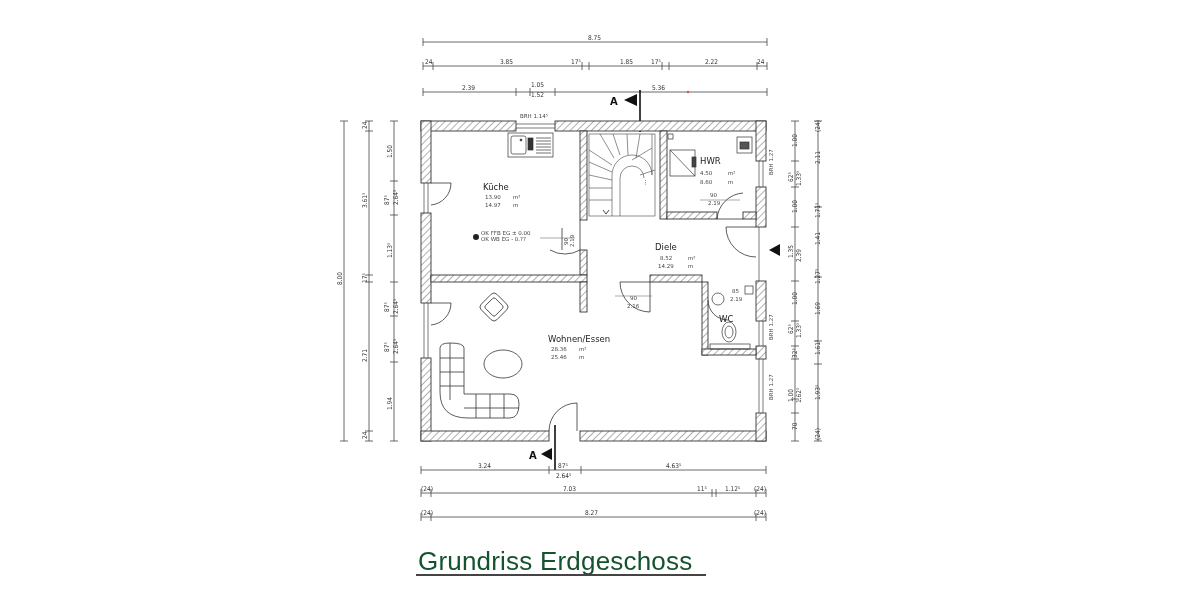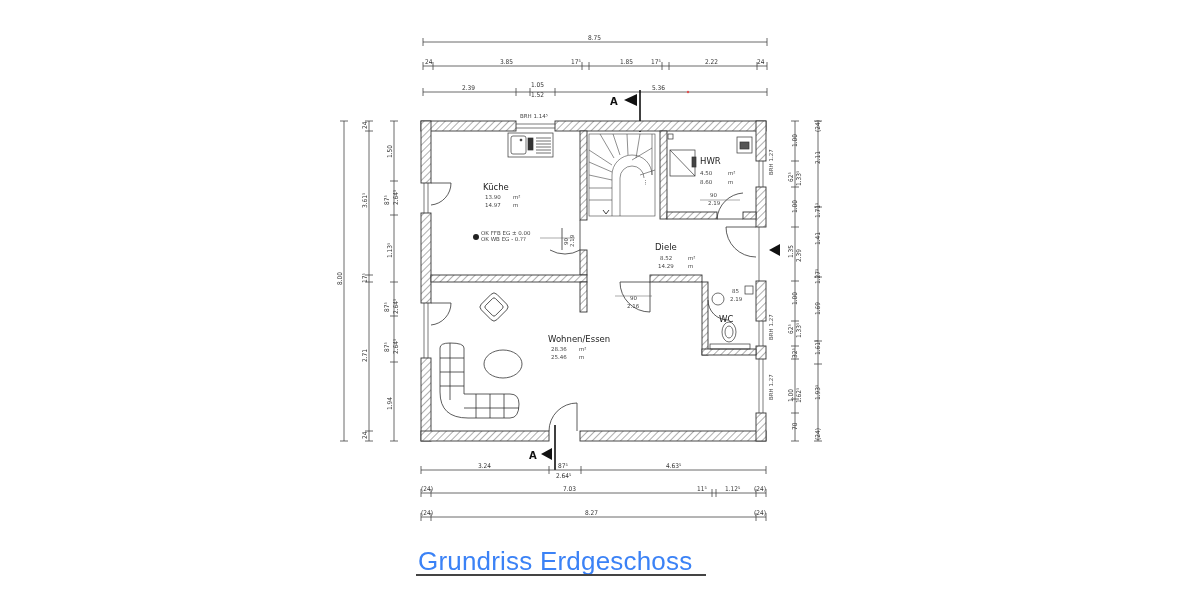--- a/index.html
+++ b/index.html
@@ -1,21 +1,21 @@
 <!DOCTYPE html>
 <html><head>
 <meta charset="utf-8">
 <style>
   html,body{margin:0;padding:0;background:#ffffff;}
   body{width:1200px;height:600px;position:relative;overflow:hidden;font-family:"Liberation Sans",sans-serif;}
   #plan{position:absolute;left:0;top:0;width:1200px;height:600px;}
   .dimtxt{font-family:"DejaVu Sans Condensed","DejaVu Sans",sans-serif;font-size:6.5px;fill:#333;}
   .roomname{font-family:"DejaVu Sans",sans-serif;font-size:8.5px;fill:#222;}
   .roomval{font-family:"DejaVu Sans",sans-serif;font-size:5.5px;fill:#444;}
-  .title{position:absolute;left:418px;top:546px;font-family:"Liberation Sans",sans-serif;font-size:26px;color:#3b82f6;letter-spacing:0.2px;}
+  .title{position:absolute;left:418px;top:546px;font-family:"Liberation Sans",sans-serif;font-size:26px;color:#14532d;letter-spacing:0.2px;}
   .title-underline{position:absolute;left:416px;top:574px;width:290px;height:2px;background:#444;}
 </style>
 </head>
 <body>
 
 <svg id="plan" viewBox="0 0 1200 600" xmlns="http://www.w3.org/2000/svg">
   <defs>
     <pattern id="hatch" patternUnits="userSpaceOnUse" width="5" height="5" patternTransform="rotate(45)">
       <rect width="5" height="5" fill="#fff"></rect>
       <line x1="0" y1="0" x2="0" y2="5" stroke="#777" stroke-width="1.2"></line>

